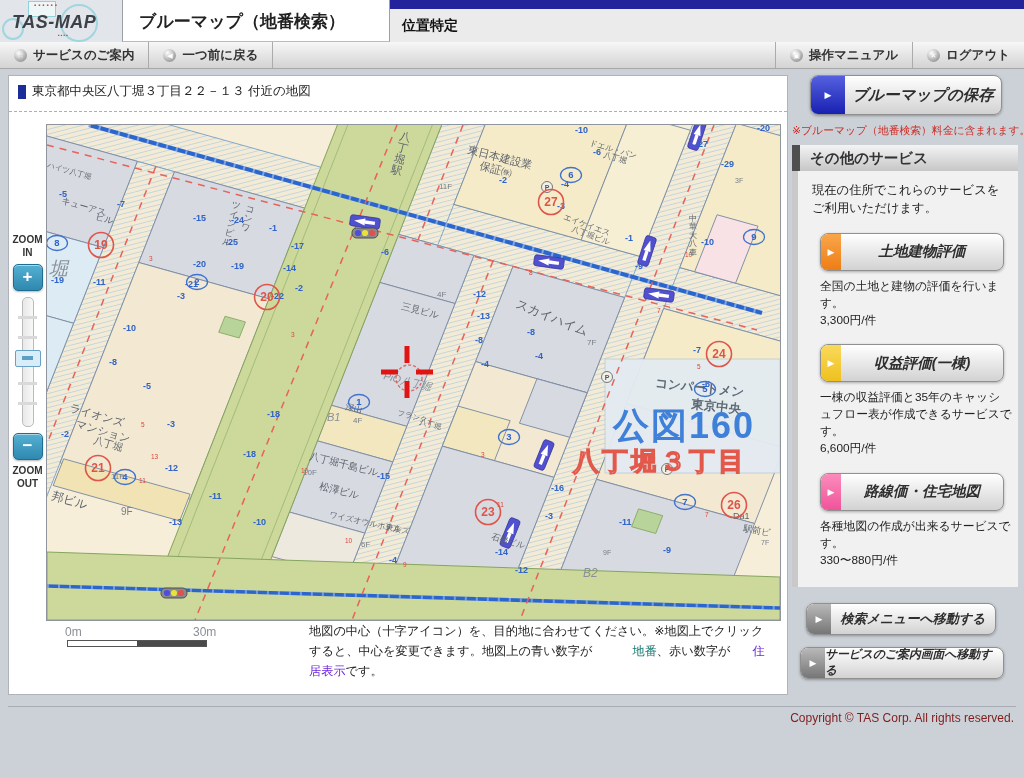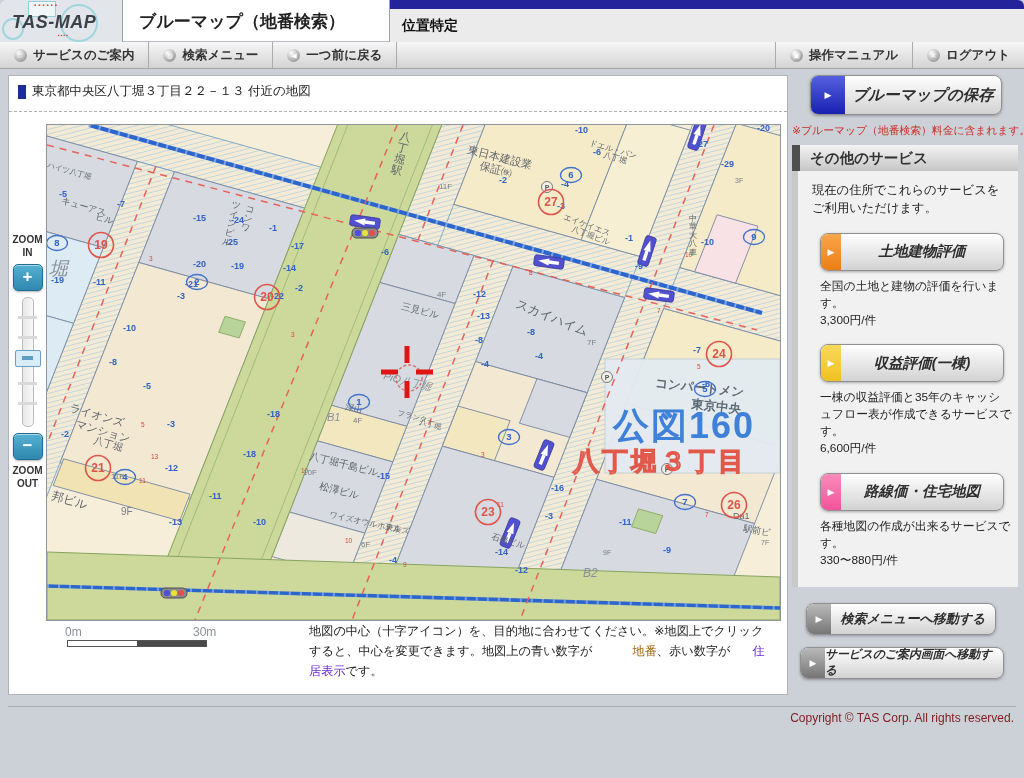--- a/index.html
+++ b/index.html
@@ -1,17 +1,17 @@
 <!DOCTYPE html>
 <html><head>
 <meta charset="utf-8">
 <style>
   html,body{margin:0;padding:0;}
   body{font-family:"Liberation Sans","DejaVu Sans",sans-serif;background:#ccd1d8;}
-  #page{position:relative;width:1024px;height:778px;background:#ccd1d8;overflow:hidden;border-radius:6px;}
+  #page{position:relative;width:1024px;height:778px;background:#ccd1d8;overflow:hidden;}
 
   
   .logo-box{position:absolute;left:0;top:0;width:122px;height:42px;background:#e2e5e9;border-bottom:1px solid #b7bcc2;overflow:hidden;}
   .logo-text{position:absolute;left:12px;top:12px;font-style:italic;font-weight:900;font-size:18px;color:#3c4148;letter-spacing:.5px;z-index:2;}
   .logo-ring{position:absolute;border:2px solid #8fd2dc;border-radius:50%;opacity:.8;}
   .logo-dots{position:absolute;left:34px;top:2px;color:#cc4433;font-size:6px;letter-spacing:2px;z-index:2;}
   .logo-dots2{position:absolute;left:58px;top:32px;color:#cc4433;font-size:5px;letter-spacing:1px;z-index:2;}
   .logo-sq{position:absolute;left:28px;top:1px;width:26px;height:14px;border:1.5px solid #8fd2dc;background:#eef6f8;}
   .title-box{position:absolute;left:122px;top:0;width:268px;height:42px;background:#fff;border-left:1px solid #9aa0a6;border-right:1px solid #9aa0a6;border-bottom:1px solid #b7bcc2;box-sizing:border-box;}
   .title-box span{display:block;margin:10px 0 0 16px;font-size:17px;font-weight:bold;color:#222;}
@@ -46,21 +46,21 @@
   
   .mapbox{position:absolute;left:37px;top:48px;width:733px;height:495px;border:1px solid #8f959d;}
   .mapbox svg{display:block;}
 
   
   .s-lab{position:absolute;font-size:12px;color:#8a8f96;}
   .sbar{position:absolute;left:58px;top:564px;width:140px;height:7px;border:1px solid #555;box-sizing:border-box;display:flex;}
   .sbar .w{flex:1;background:#fff;}
   .sbar .b{flex:1;background:#4a4a4a;}
   .caption{position:absolute;left:300px;top:546px;width:464px;font-size:12.2px;line-height:1.62;color:#222;}
-  .caption .cblue{color:#a16207;padding-left:40px;}
+  .caption .cblue{color:#0f766e;padding-left:40px;}
   .caption .cred{color:#6d28d9;margin-left:22px;}
 
   
   .sidebar{position:absolute;left:792px;top:75px;width:226px;}
   .btn{display:flex;overflow:hidden;border:1px solid #909090;border-radius:8px;box-shadow:0 1px 3px rgba(0,0,0,.3);cursor:pointer;background:linear-gradient(#ffffff,#d2d2d2);}
   .btn .cap{display:flex;align-items:center;justify-content:center;color:#fff;font-size:9px;}
   .btn .lbl{flex:1;display:flex;align-items:center;justify-content:center;font-weight:bold;color:#2e2e2e;font-style:italic;}
   .save-btn{margin-left:18px;width:190px;height:38px;}
   .save-btn .cap{width:34px;background:linear-gradient(#5560e0,#1821b0);}
   .save-btn .lbl{font-size:15.5px;}
@@ -110,24 +110,20 @@
   </div>
   <div class="tab-area">
     <div class="navy"></div>
     <div class="tab-label">位置特定</div>
   </div>
 
   <div class="navbar">
     <div class="nav-cell">
       <span class="nav-ico">∷</span>
       <span class="nav-lbl">サービスのご案内</span>
-    </div>
-    <div class="nav-cell">
-      <span class="nav-ico">◍</span>
-      <span class="nav-lbl">検索メニュー</span>
     </div>
     <div class="nav-cell">
       <span class="nav-ico">◀</span>
       <span class="nav-lbl">一つ前に戻る</span>
     </div>
     <div class="nav-sp"></div>
     <div class="nav-cell right">
       <span class="nav-ico">▣</span>
       <span class="nav-lbl">操作マニュアル</span>
     </div>

